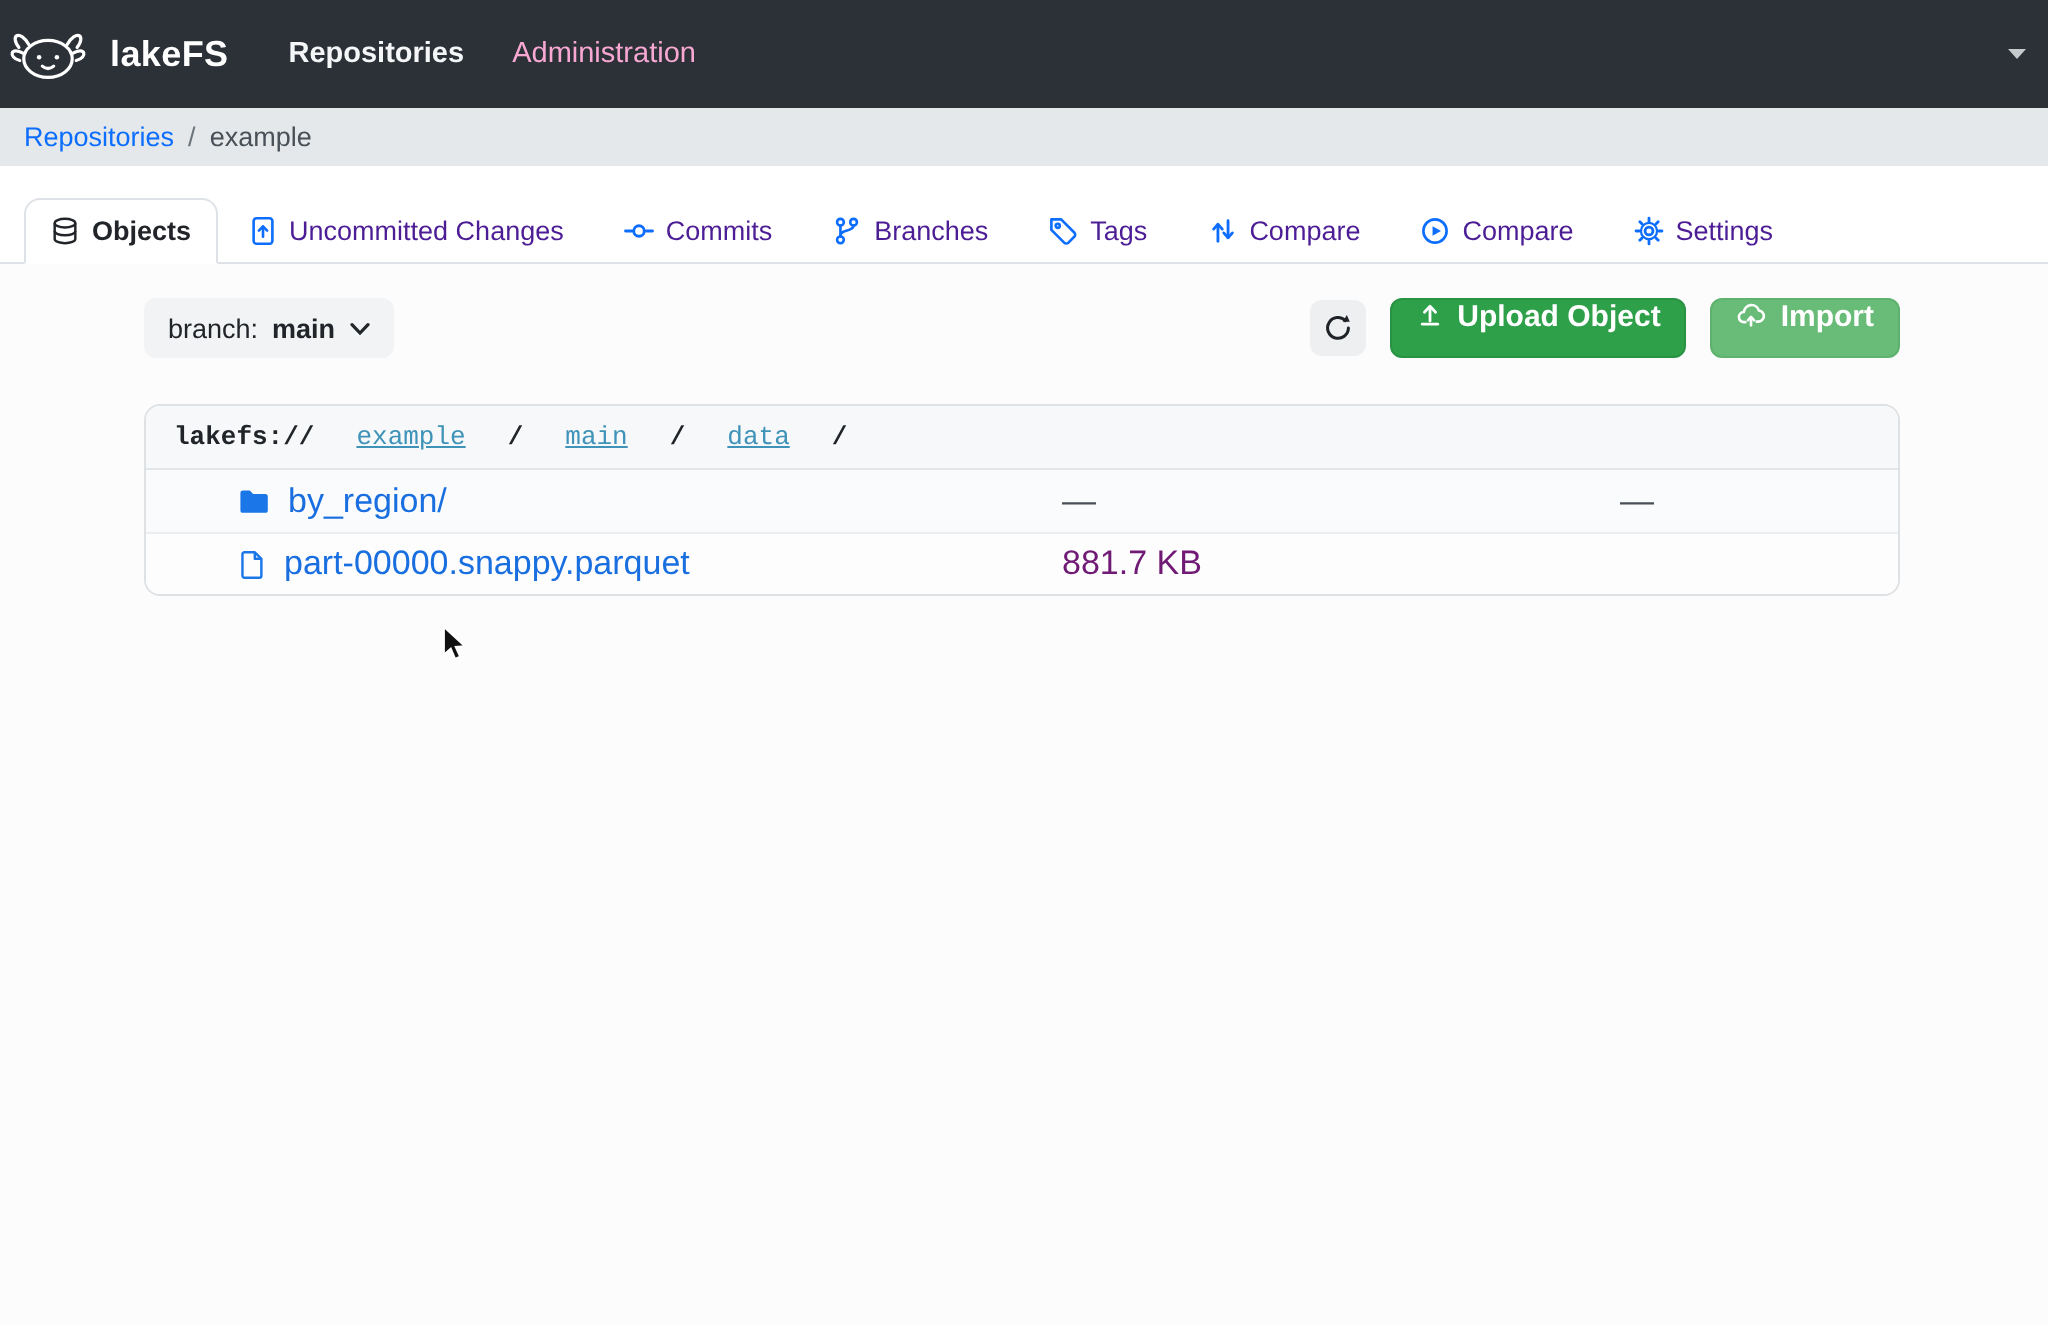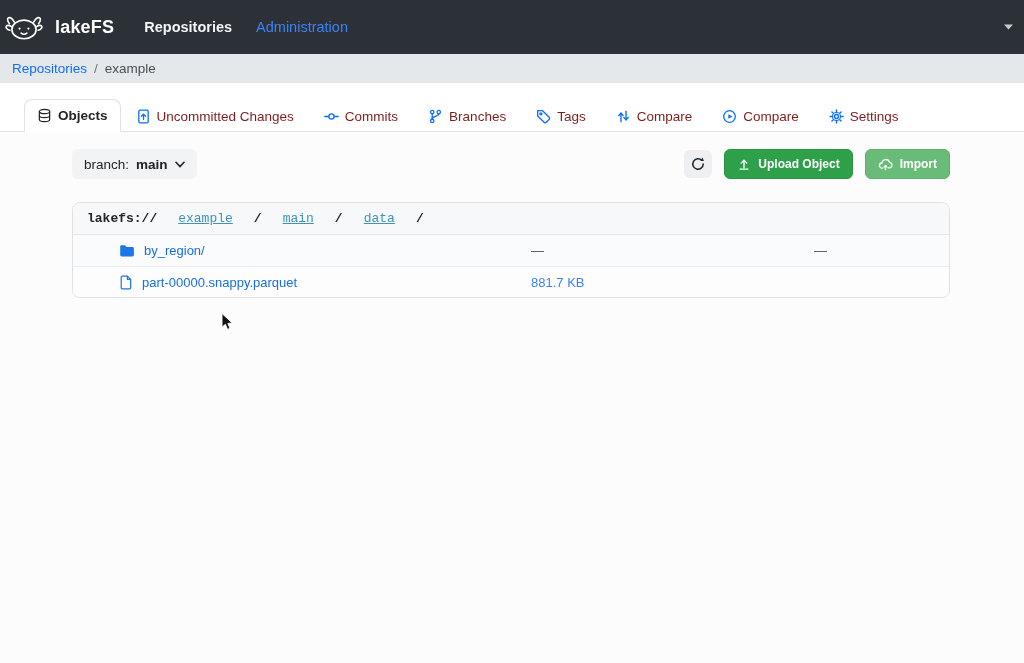--- a/index.html
+++ b/index.html
@@ -14,39 +14,39 @@
   
   .navbar {
     height:54px; background:#2b3137; display:flex; align-items:center;
     padding:0 3px;
   }
   .brand { display:flex; align-items:center; gap:10px; cursor:pointer; }
   .brand-name { color:#fff; font-size:18px; font-weight:700; letter-spacing:.2px; }
   .nav-links { display:flex; align-items:center; margin-left:20px; gap:4px; }
   .nav-link { font-size:14.5px; padding:8px 10px; cursor:pointer; }
   .nav-link.active { color:#f4f6f8; font-weight:600; }
-  .nav-link.muted { color:#3b82f6; font-weight:500; }
+  .nav-link.muted { color:#f9a8d4; font-weight:500; }
   .nav-caret { margin-left:auto; padding:6px 8px; cursor:pointer; display:flex; }
   
   .breadcrumb-bar {
     height:29px; background:#e4e8ea; display:flex; align-items:center;
     padding:0 12px; font-size:13.5px; gap:7px;
   }
   .crumb-link { color:#0d6efd; text-decoration:none; cursor:pointer; }
   .crumb-sep { color:#6c757d; }
   .crumb-current { color:#495057; }
   
   .tabs-wrap { background:#fff; padding-top:16px; }
   .tabs {
-    display:flex; align-items:flex-end; padding-left:24px;
+    display:flex; align-items:center; padding-left:12px;
     border-bottom:1px solid #dee2e6; list-style:none;
   }
   .tab {
     display:flex; align-items:center; gap:6px; font-size:13.5px;
-    color:#7f1d1d; font-weight:500; padding:8px 2px; margin:0 13px;
+    color:#4c1d95; font-weight:500; padding:8px 2px; margin:0 13px;
     cursor:pointer; white-space:nowrap; margin-bottom:-1px;
   }
   .tab.active {
     background:#fff; color:#212529; font-weight:700;
     border:1px solid #dee2e6; border-bottom:1px solid #fff;
     border-radius:8px 8px 0 0; padding:8px 12px; margin:0 0 -1px 0;
   }
   .tab svg { flex:0 0 auto; }
   
   .toolbar {
@@ -58,22 +58,22 @@
     color:#212529; cursor:pointer;
   }
   .branch-chip b { font-weight:700; }
   .toolbar-right { margin-left:auto; display:flex; align-items:center; gap:12px; }
   .icon-btn {
     width:28px; height:28px; border:none; border-radius:6px; background:#edeff1;
     display:flex; align-items:center; justify-content:center; cursor:pointer;
     color:#1f2328;
   }
   .btn {
-    height:30px; border-radius:6px; display:flex; align-items:center; gap:7px;
-    padding:0 12px; font-size:12px; font-weight:600; color:#fff;
+    height:30px; border-radius:6px; display:flex; align-items:flex-start; gap:7px;
+    padding:0 12px; font-size:15px; font-weight:600; color:#fff;
     cursor:pointer; font-family:inherit;
   }
   .btn-upload { background:#2ea04a; border:1px solid #2a9343; }
   .btn-import { background:#68bc77; border:1px solid #5eb26d; }
   
   .card {
     margin:23px 74px 0 72px; background:#fdfdfe; border:1px solid #dfe2e5;
     border-radius:8px; overflow:hidden;
   }
   .card-header {
@@ -82,27 +82,27 @@
     display:flex; align-items:center; gap:21px;
   }
   .path-prefix { font-weight:700; color:#212529; }
   .path-link {
     color:#3f93b8; text-decoration:underline; cursor:pointer;
     font-family:inherit;
   }
   .path-sep { color:#212529; font-weight:700; }
   .obj-row {
     display:grid; grid-template-columns:1fr 236px 182px; align-items:center;
-    height:31px; font-size:13px; background:#fdfdfe;
+    height:31px; font-size:17px; background:#fdfdfe;
   }
   .obj-row.striped { background:#fafbfc; }
   .obj-row + .obj-row { border-top:1px solid #ecedef; }
   .obj-name { display:flex; align-items:center; gap:9px; padding-left:46px; }
   .obj-link { color:#1a6fe0; text-decoration:none; cursor:pointer; }
-  .obj-size { color:#3b82f6; }
+  .obj-size { color:#701a75; }
   .obj-size.dash, .obj-date.dash { color:#495057; }
   .obj-date { text-align:right; padding-right:122px; white-space:nowrap; }
   
   .cursor { position:absolute; left:221px; top:313px; pointer-events:none; }
 </style>
 </head>
 <body>
 
 <header class="navbar">
   <div class="brand">

